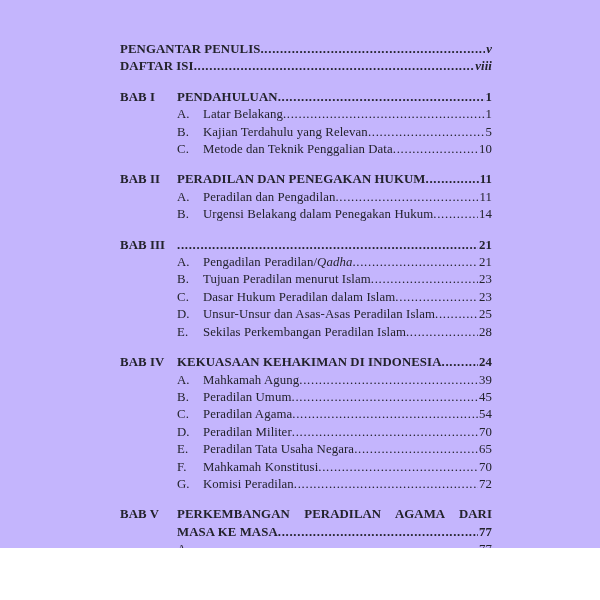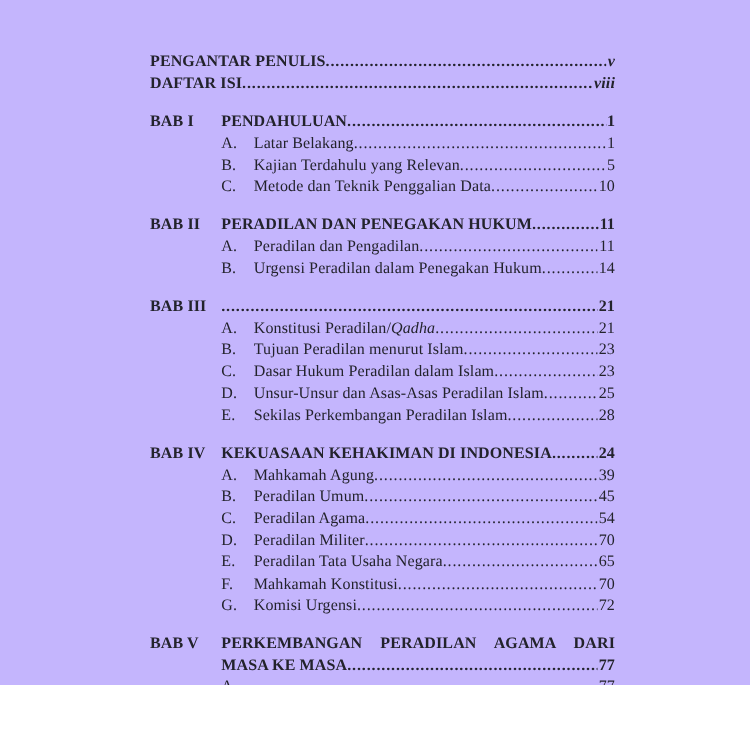--- a/index.html
+++ b/index.html
@@ -120,38 +120,38 @@
           </div>
         </div>
         <div class="row item-row">
           <span class="letter">A.</span>
           <span class="t item-text">Peradilan dan Pengadilan</span>
           <span class="dots"></span>
           <span class="pg">11</span>
         </div>
         <div class="row item-row">
           <span class="letter">B.</span>
-          <span class="t item-text">Urgensi Peradilan dalam Penegakan Hukum</span>
+          <span class="t item-text">Urgensi Belakang dalam Penegakan Hukum</span>
           <span class="dots"></span>
           <span class="pg">14</span>
         </div>
       </div>
       <div class="chapter">
         <div class="row bold">
           <span class="bab">BAB III</span>
           <div class="ch-body">
             <div class="ch-line">
               <span class="dots"></span>
               <span class="pg">21</span>
             </div>
           </div>
         </div>
         <div class="row item-row">
           <span class="letter">A.</span>
-          <span class="t item-text"><span>Konstitusi Peradilan/</span><span class="it">Qadha</span></span>
+          <span class="t item-text"><span>Pengadilan Peradilan/</span><span class="it">Qadha</span></span>
           <span class="dots"></span>
           <span class="pg">21</span>
         </div>
         <div class="row item-row">
           <span class="letter">B.</span>
           <span class="t item-text">Tujuan Peradilan menurut Islam</span>
           <span class="dots"></span>
           <span class="pg">23</span>
         </div>
         <div class="row item-row">
@@ -215,21 +215,21 @@
           <span class="pg">65</span>
         </div>
         <div class="row item-row">
           <span class="letter">F.</span>
           <span class="t item-text">Mahkamah Konstitusi</span>
           <span class="dots"></span>
           <span class="pg">70</span>
         </div>
         <div class="row item-row">
           <span class="letter">G.</span>
-          <span class="t item-text">Komisi Urgensi</span>
+          <span class="t item-text">Komisi Peradilan</span>
           <span class="dots"></span>
           <span class="pg">72</span>
         </div>
       </div>
       <div class="chapter">
         <div class="row bold">
           <span class="bab">BAB V</span>
           <div class="ch-body">
             <div class="justify-line">PERKEMBANGAN PERADILAN AGAMA DARI</div>
             <div class="ch-line">

